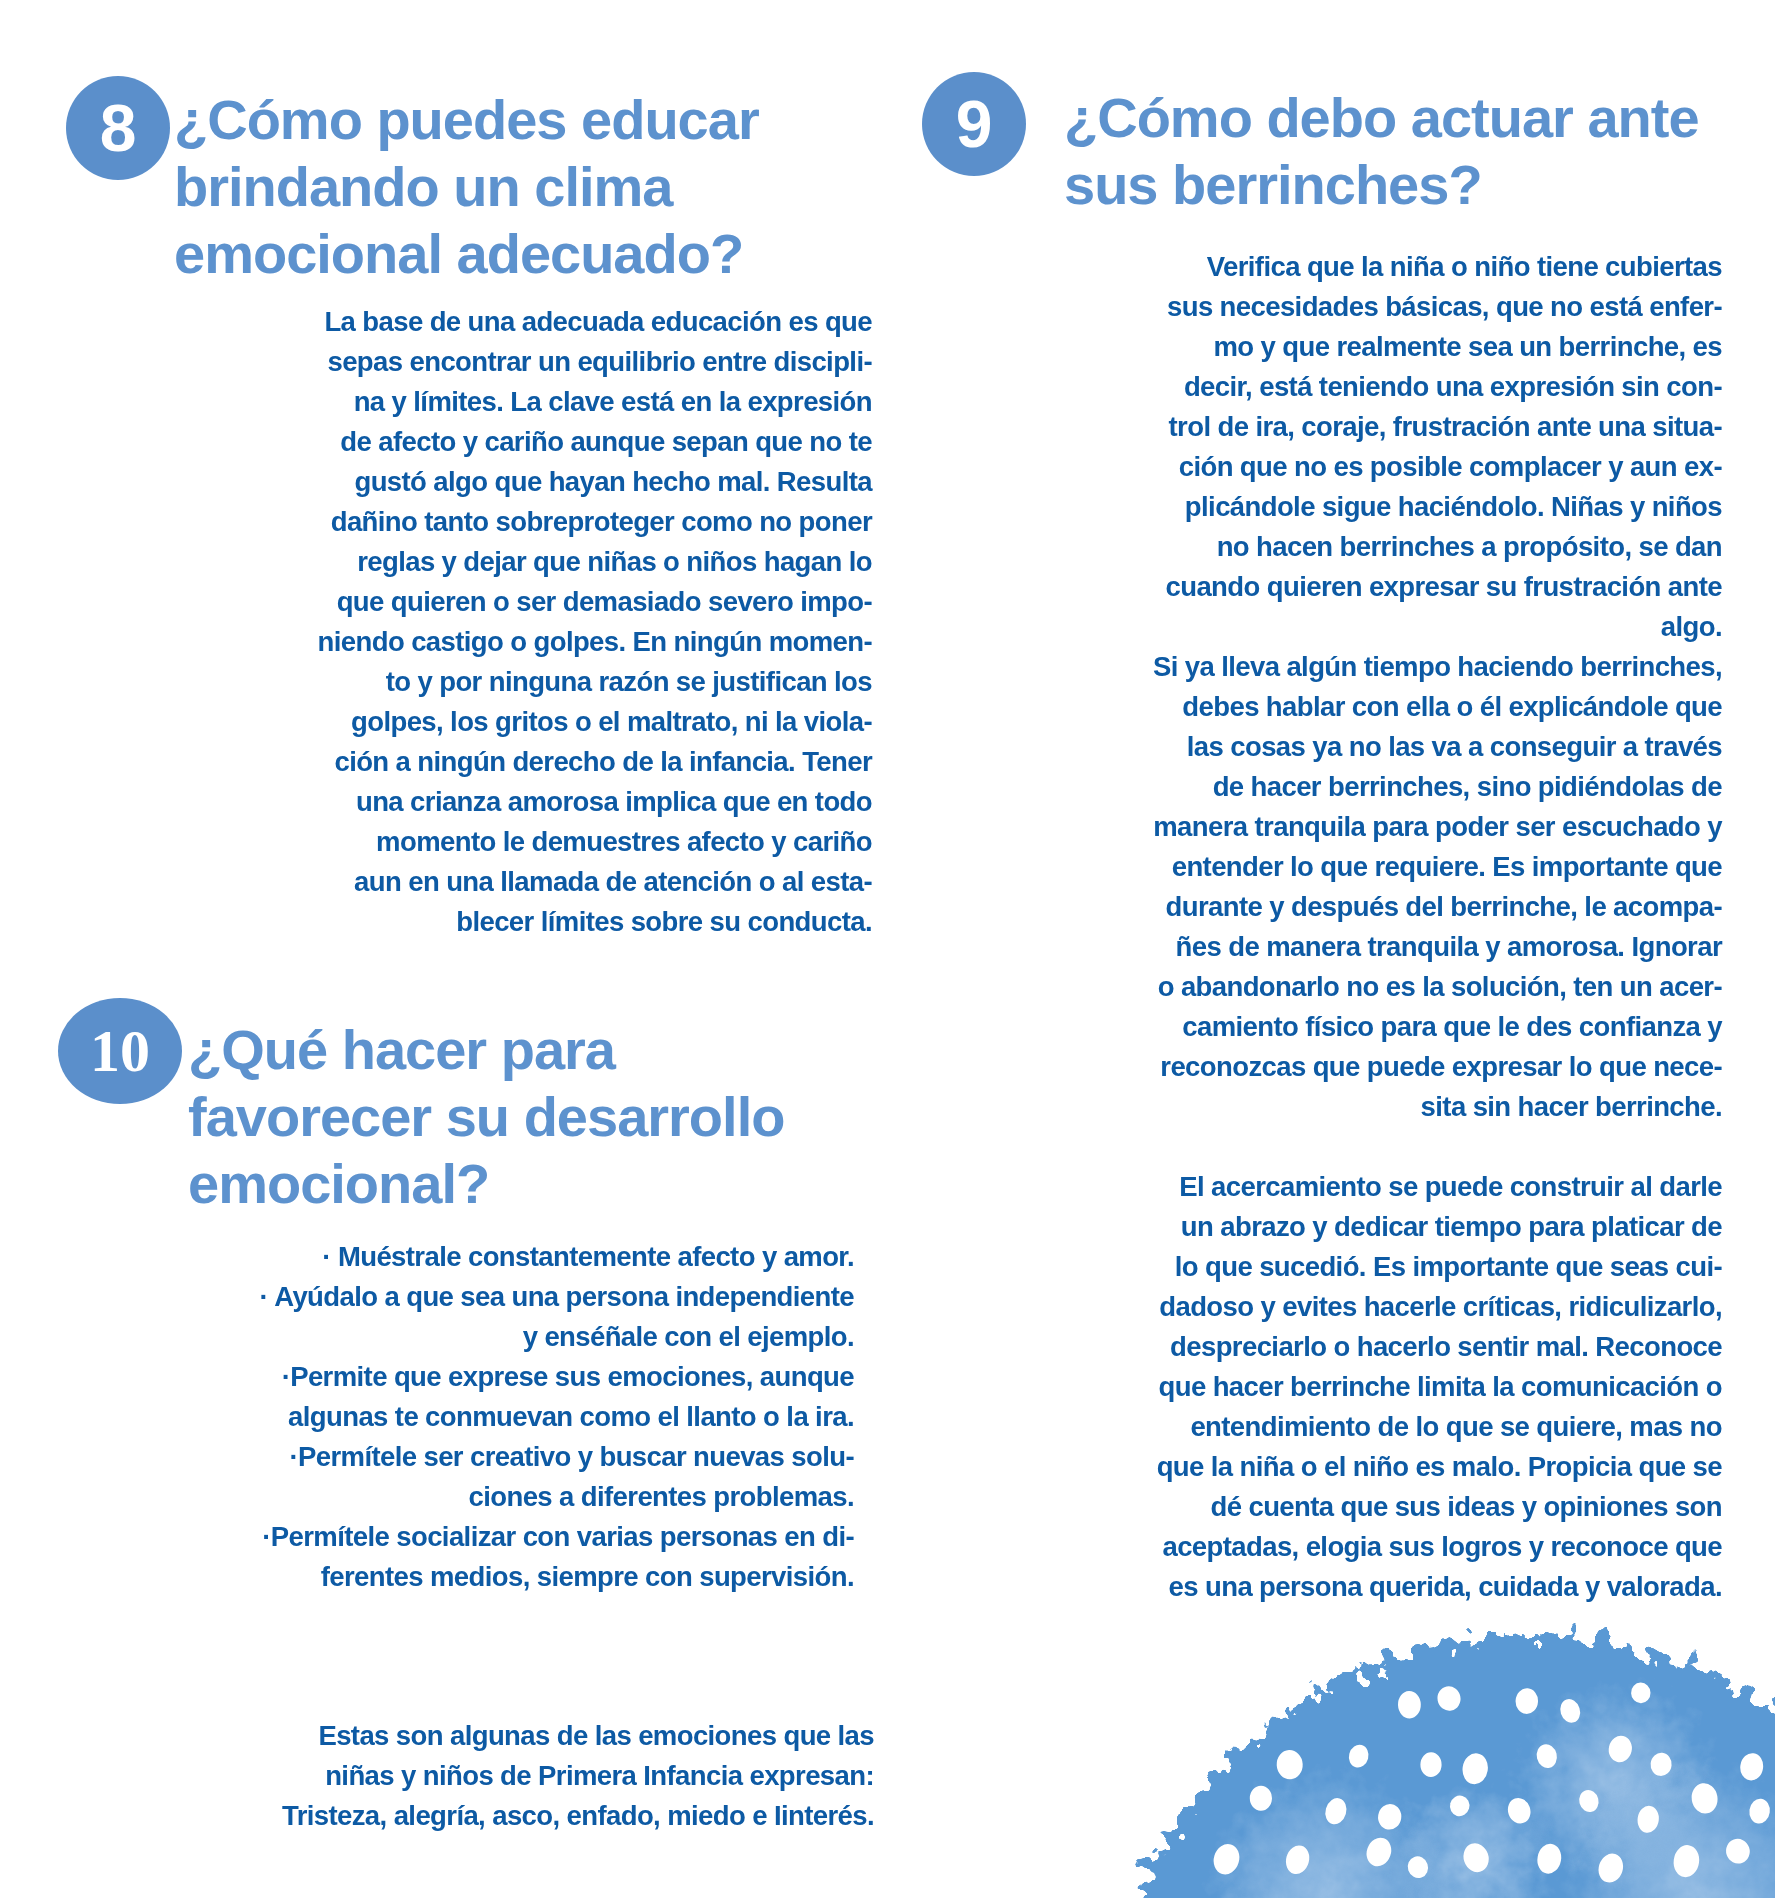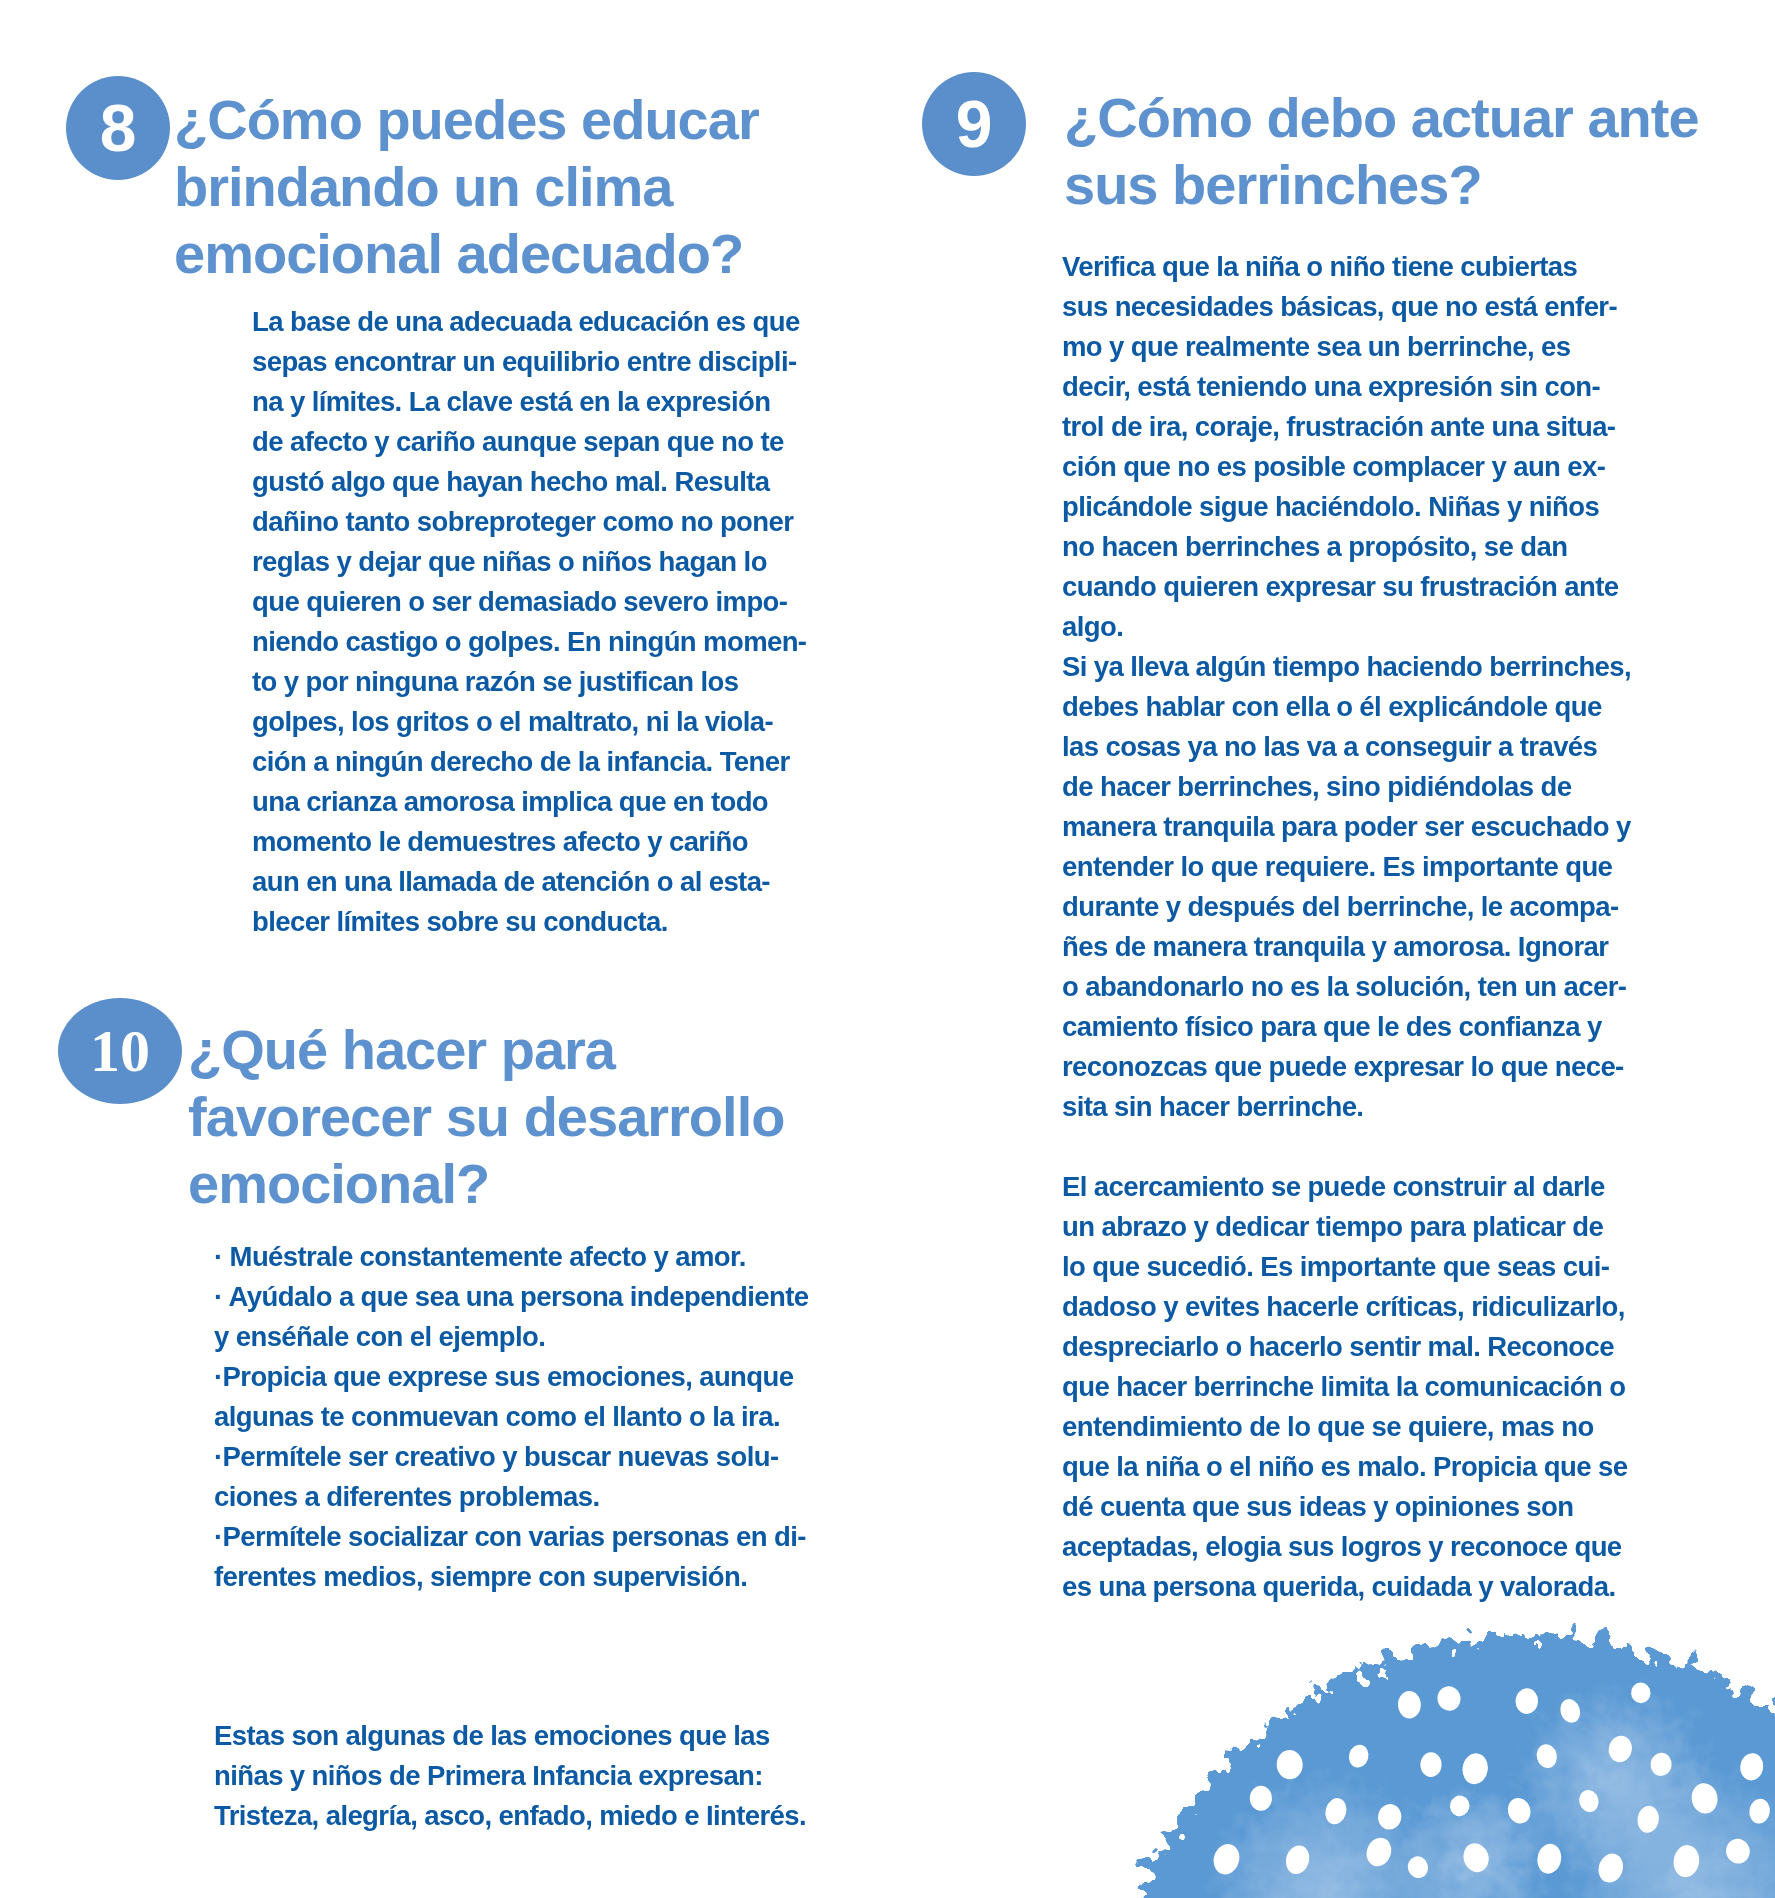--- a/index.html
+++ b/index.html
@@ -36,20 +36,21 @@
   #title-10 { left: 188px;  top: 1016px; width: 600px; }
   .bodytext {
     position: absolute;
     margin: 0;
     font-weight: 700;
     font-size: 27.5px;
     line-height: 40px;
     letter-spacing: -0.6px;
     color: #0d5aa4;
     white-space: pre-line;
+    text-align: right;
   }
   #body-8   { left: 204px;  top: 302px;  width: 620px; margin-left: 48px; }
   #body-9   { left: 1062px; top: 247px;  width: 660px; }
   #bullets-10 { left: 214px; top: 1237px; width: 640px; }
   #closing-10 { left: 214px; top: 1716px; width: 660px; }
   .bullet-line { white-space: pre-line; }
   #blob-svg {
     position: absolute;
     right: 0; bottom: 0;
     width: 780px; height: 335px;
@@ -123,21 +124,21 @@
 aceptadas, elogia sus logros y reconoce que
 es una persona querida, cuidada y valorada.</p>
   </section>
 
   <section>
     <div class="badge" id="badge-10">10</div>
     <h1 class="title" id="title-10">¿Qué hacer para
 favorecer su desarrollo
 emocional?</h1>
     <div class="bodytext" id="bullets-10"><div class="bullet-line">· Muéstrale constantemente afecto y amor.</div><div class="bullet-line">· Ayúdalo a que sea una persona independiente
-y enséñale con el ejemplo.</div><div class="bullet-line">·Propicia que exprese sus emociones, aunque
+y enséñale con el ejemplo.</div><div class="bullet-line">·Permite que exprese sus emociones, aunque
 algunas te conmuevan como el llanto o la ira.</div><div class="bullet-line">·Permítele ser creativo y buscar nuevas solu-
 ciones a diferentes problemas.</div><div class="bullet-line">·Permítele socializar con varias personas en di-
 ferentes medios, siempre con supervisión.</div></div>
     <p class="bodytext" id="closing-10">Estas son algunas de las emociones que las
 niñas y niños de Primera Infancia expresan:
 Tristeza, alegría, asco, enfado, miedo e Iinterés.</p>
   </section>
 
   <svg id="blob-svg" viewBox="0 0 780 335" xmlns="http://www.w3.org/2000/svg">
     <defs>

